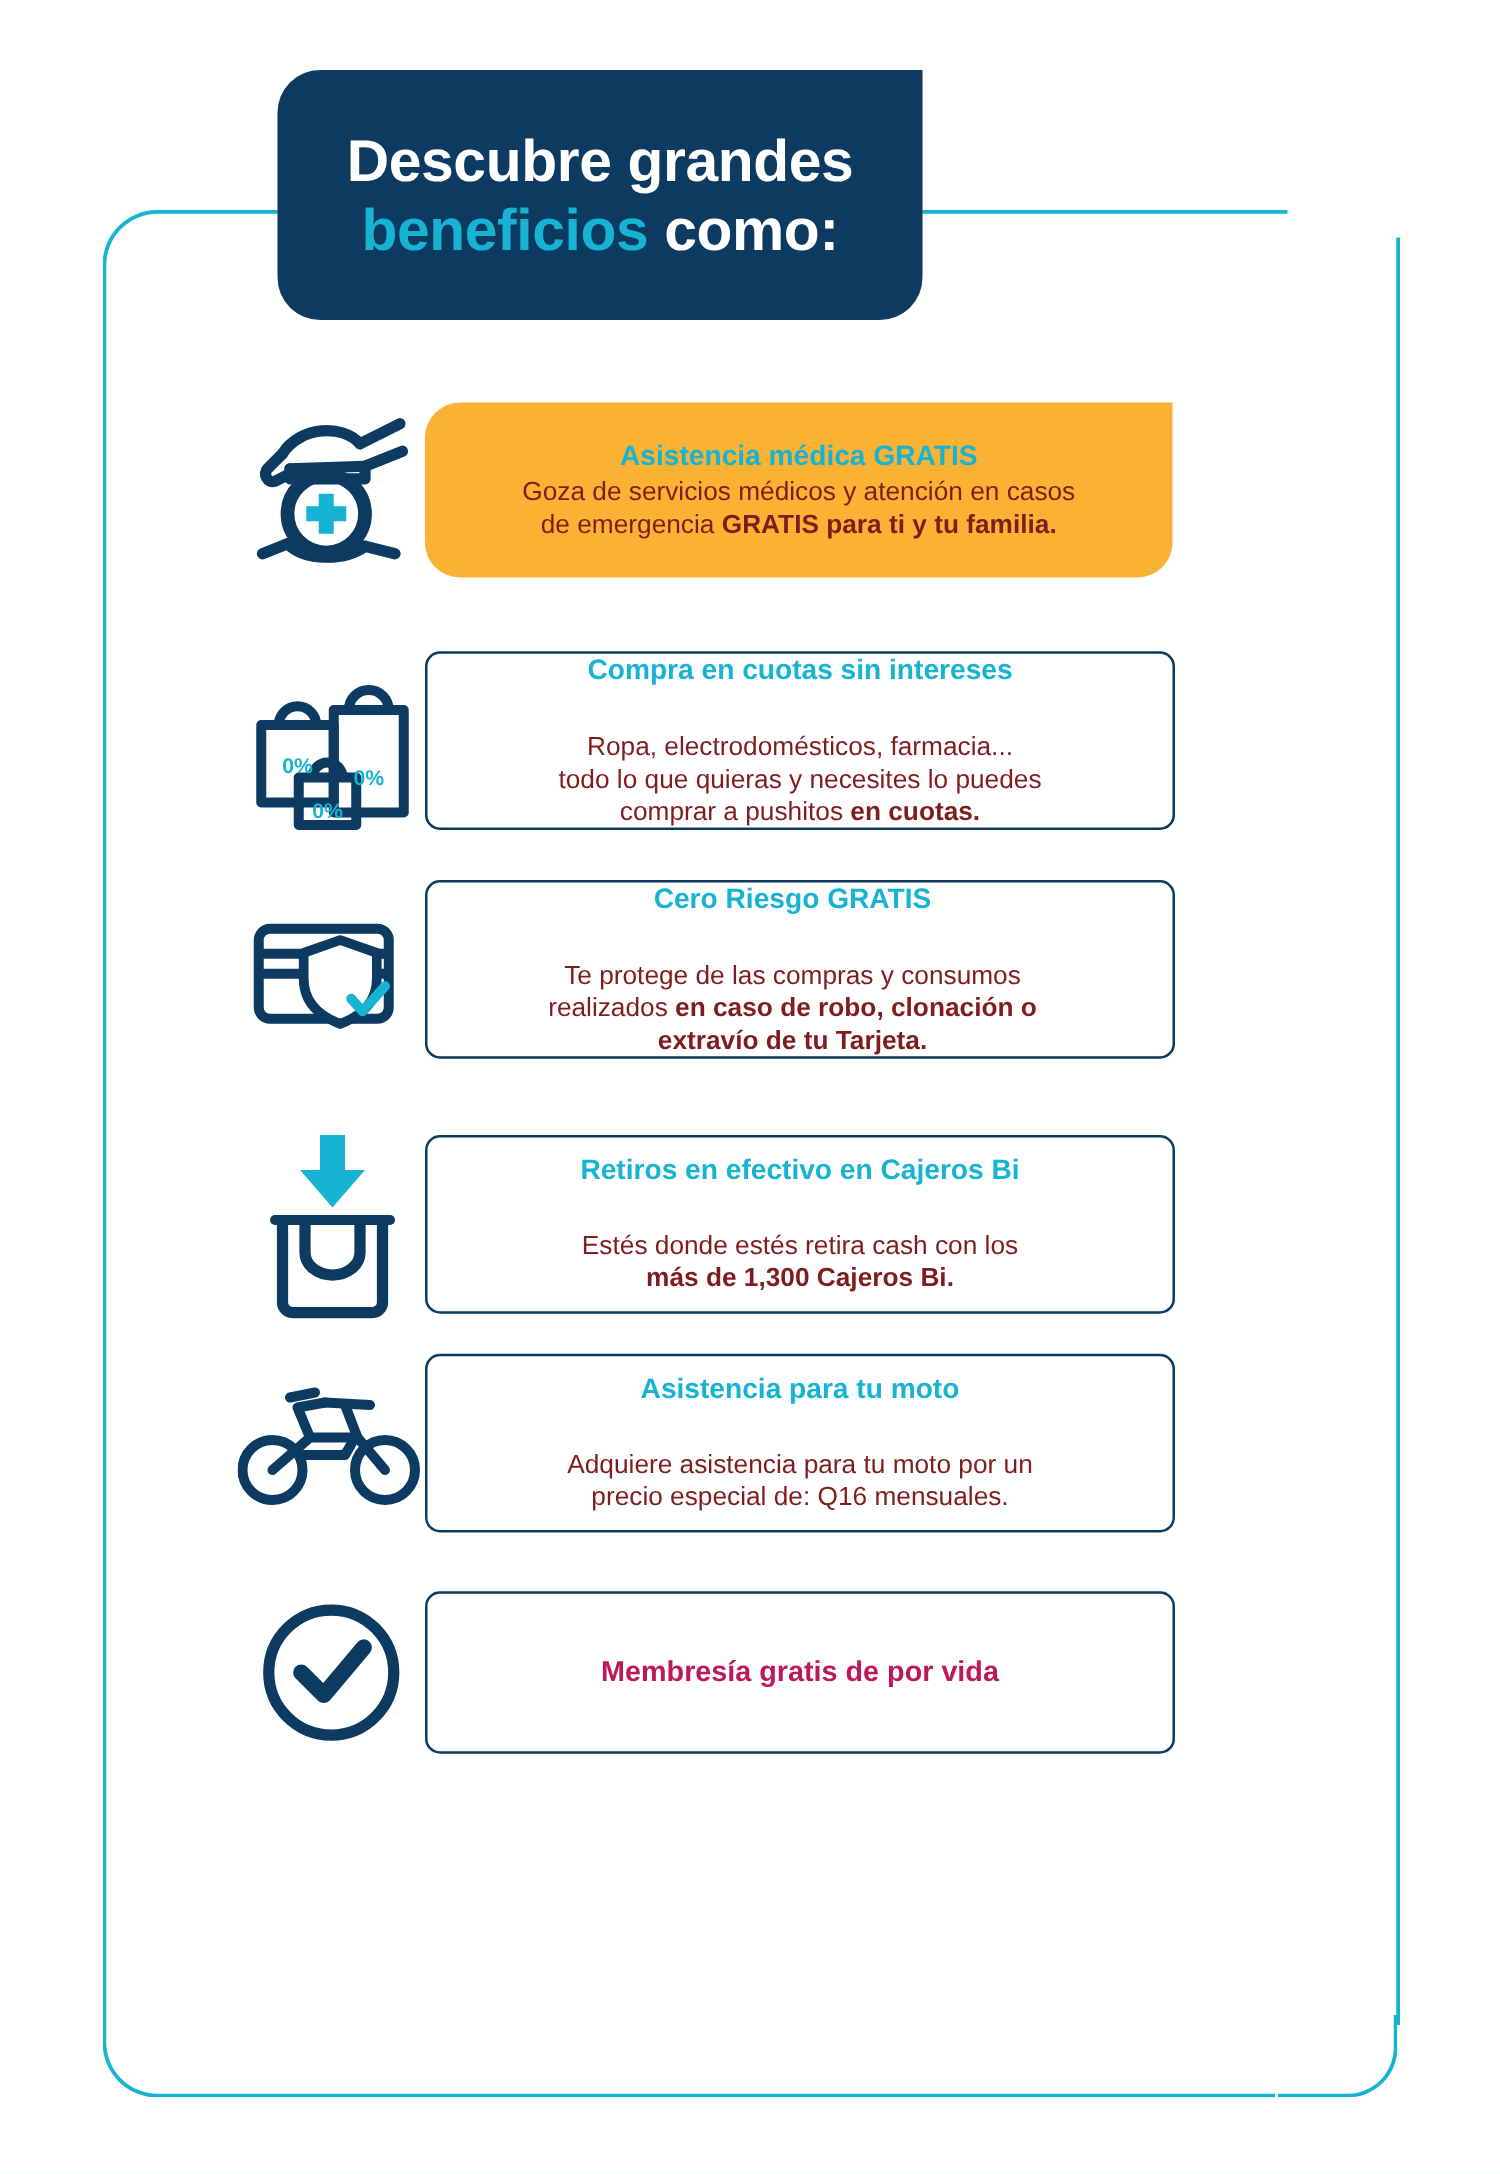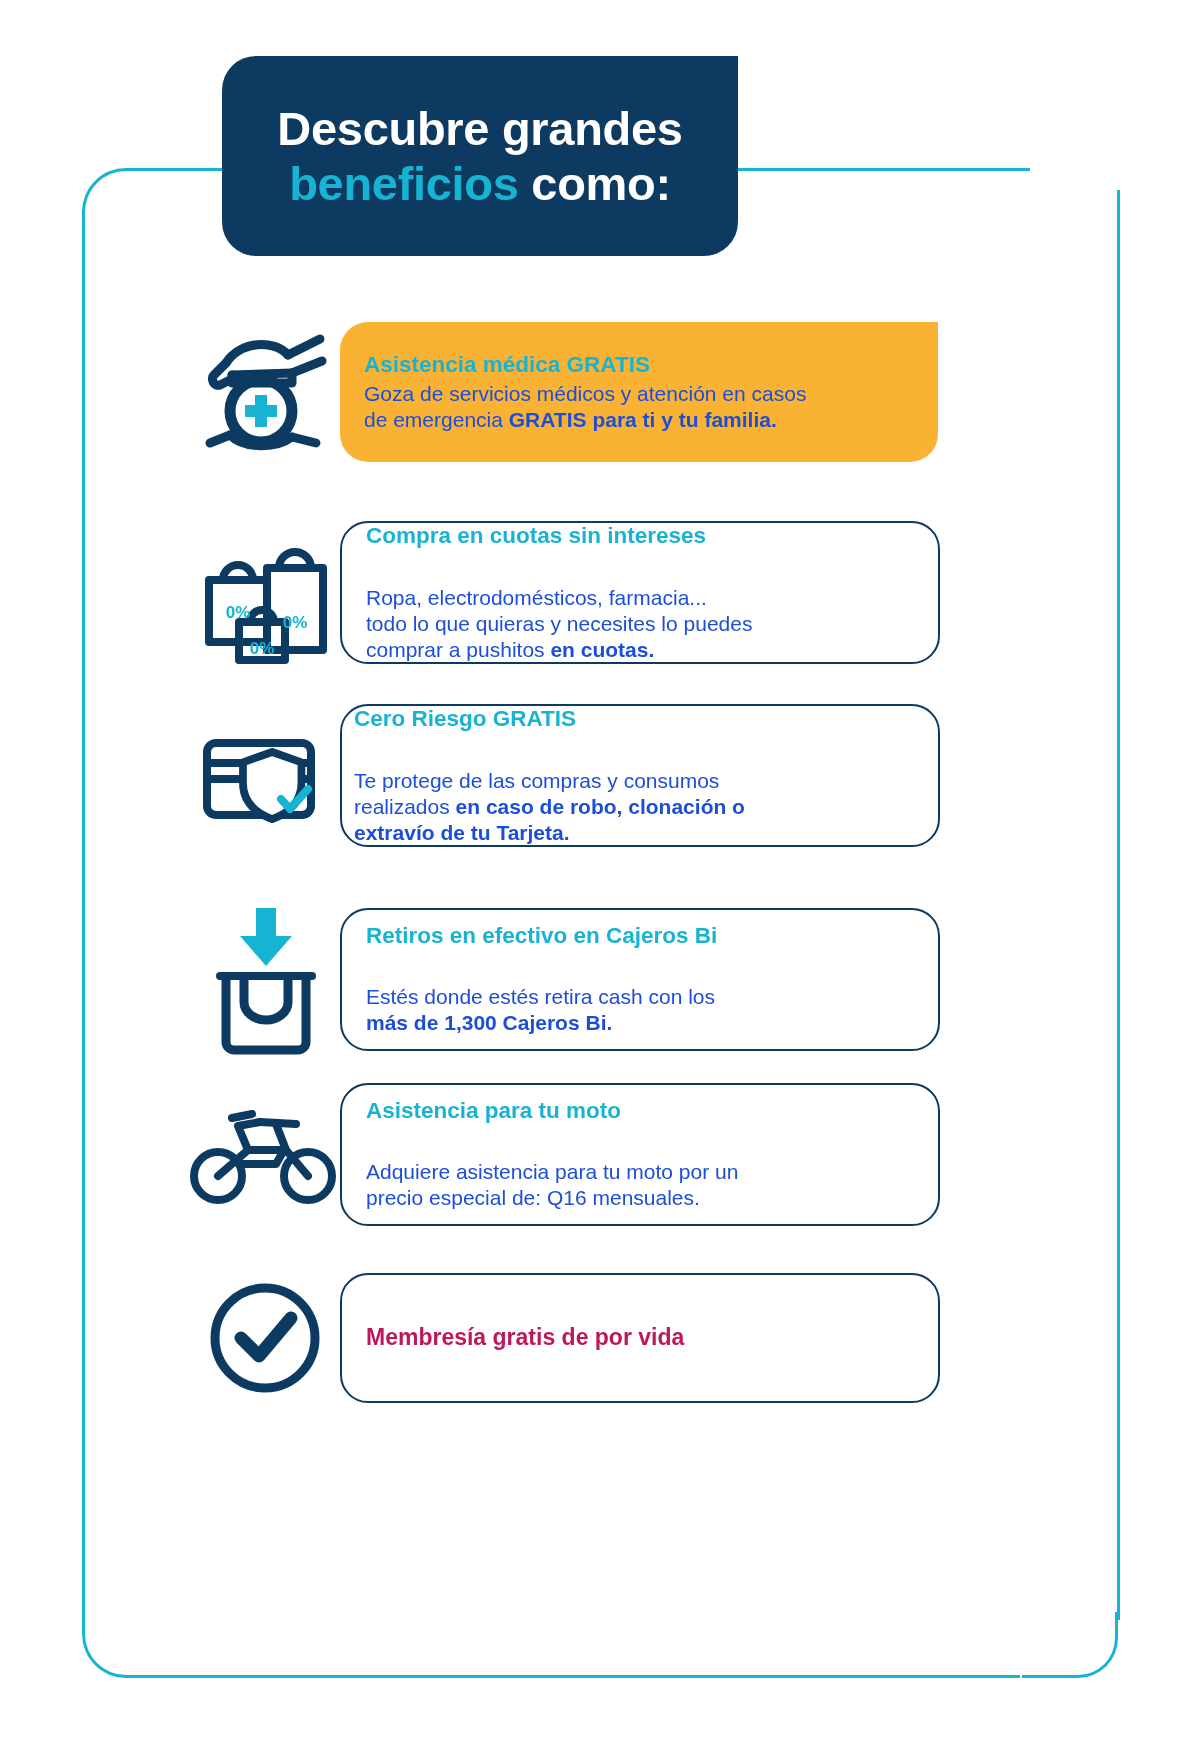--- a/index.html
+++ b/index.html
@@ -77,44 +77,44 @@
     align-items:center;
   }
   .icon-box{
     width:150px;
     flex:0 0 150px;
     display:flex;align-items:center;justify-content:center;
   }
   .card{
     box-sizing:border-box;
     display:flex;flex-direction:column;justify-content:center;
-    text-align:left;
+    text-align:center;
     padding:10px 24px;
   }
   .card.outlined{
     border:2px solid #0c3a60;
-    border-radius:28px;
+    border-radius:12px;
     background:#ffffff;
     gap:32px;
   }
   .card.filled{
     background:#f9b233;
     border-radius:28px 0 28px 28px;
   }
   .card-title{
     font-size:22.5px;
     font-weight:700;
     color:#17b3d3;
     line-height:1.28;
     margin:0 0 2px 0;
   }
   .card-body{
     font-size:21px;
     line-height:1.24;
-    color:#1d4ed8;
+    color:#7f1d1d;
     margin:0;
     font-weight:400;
   }
   .card-body b{font-weight:700;}
   .card-title-only{
     font-size:23px;font-weight:700;color:#be185d;margin:0;
   }
 
   
   #row-1{left:190px; top:312px; width:760px; height:160px;}

